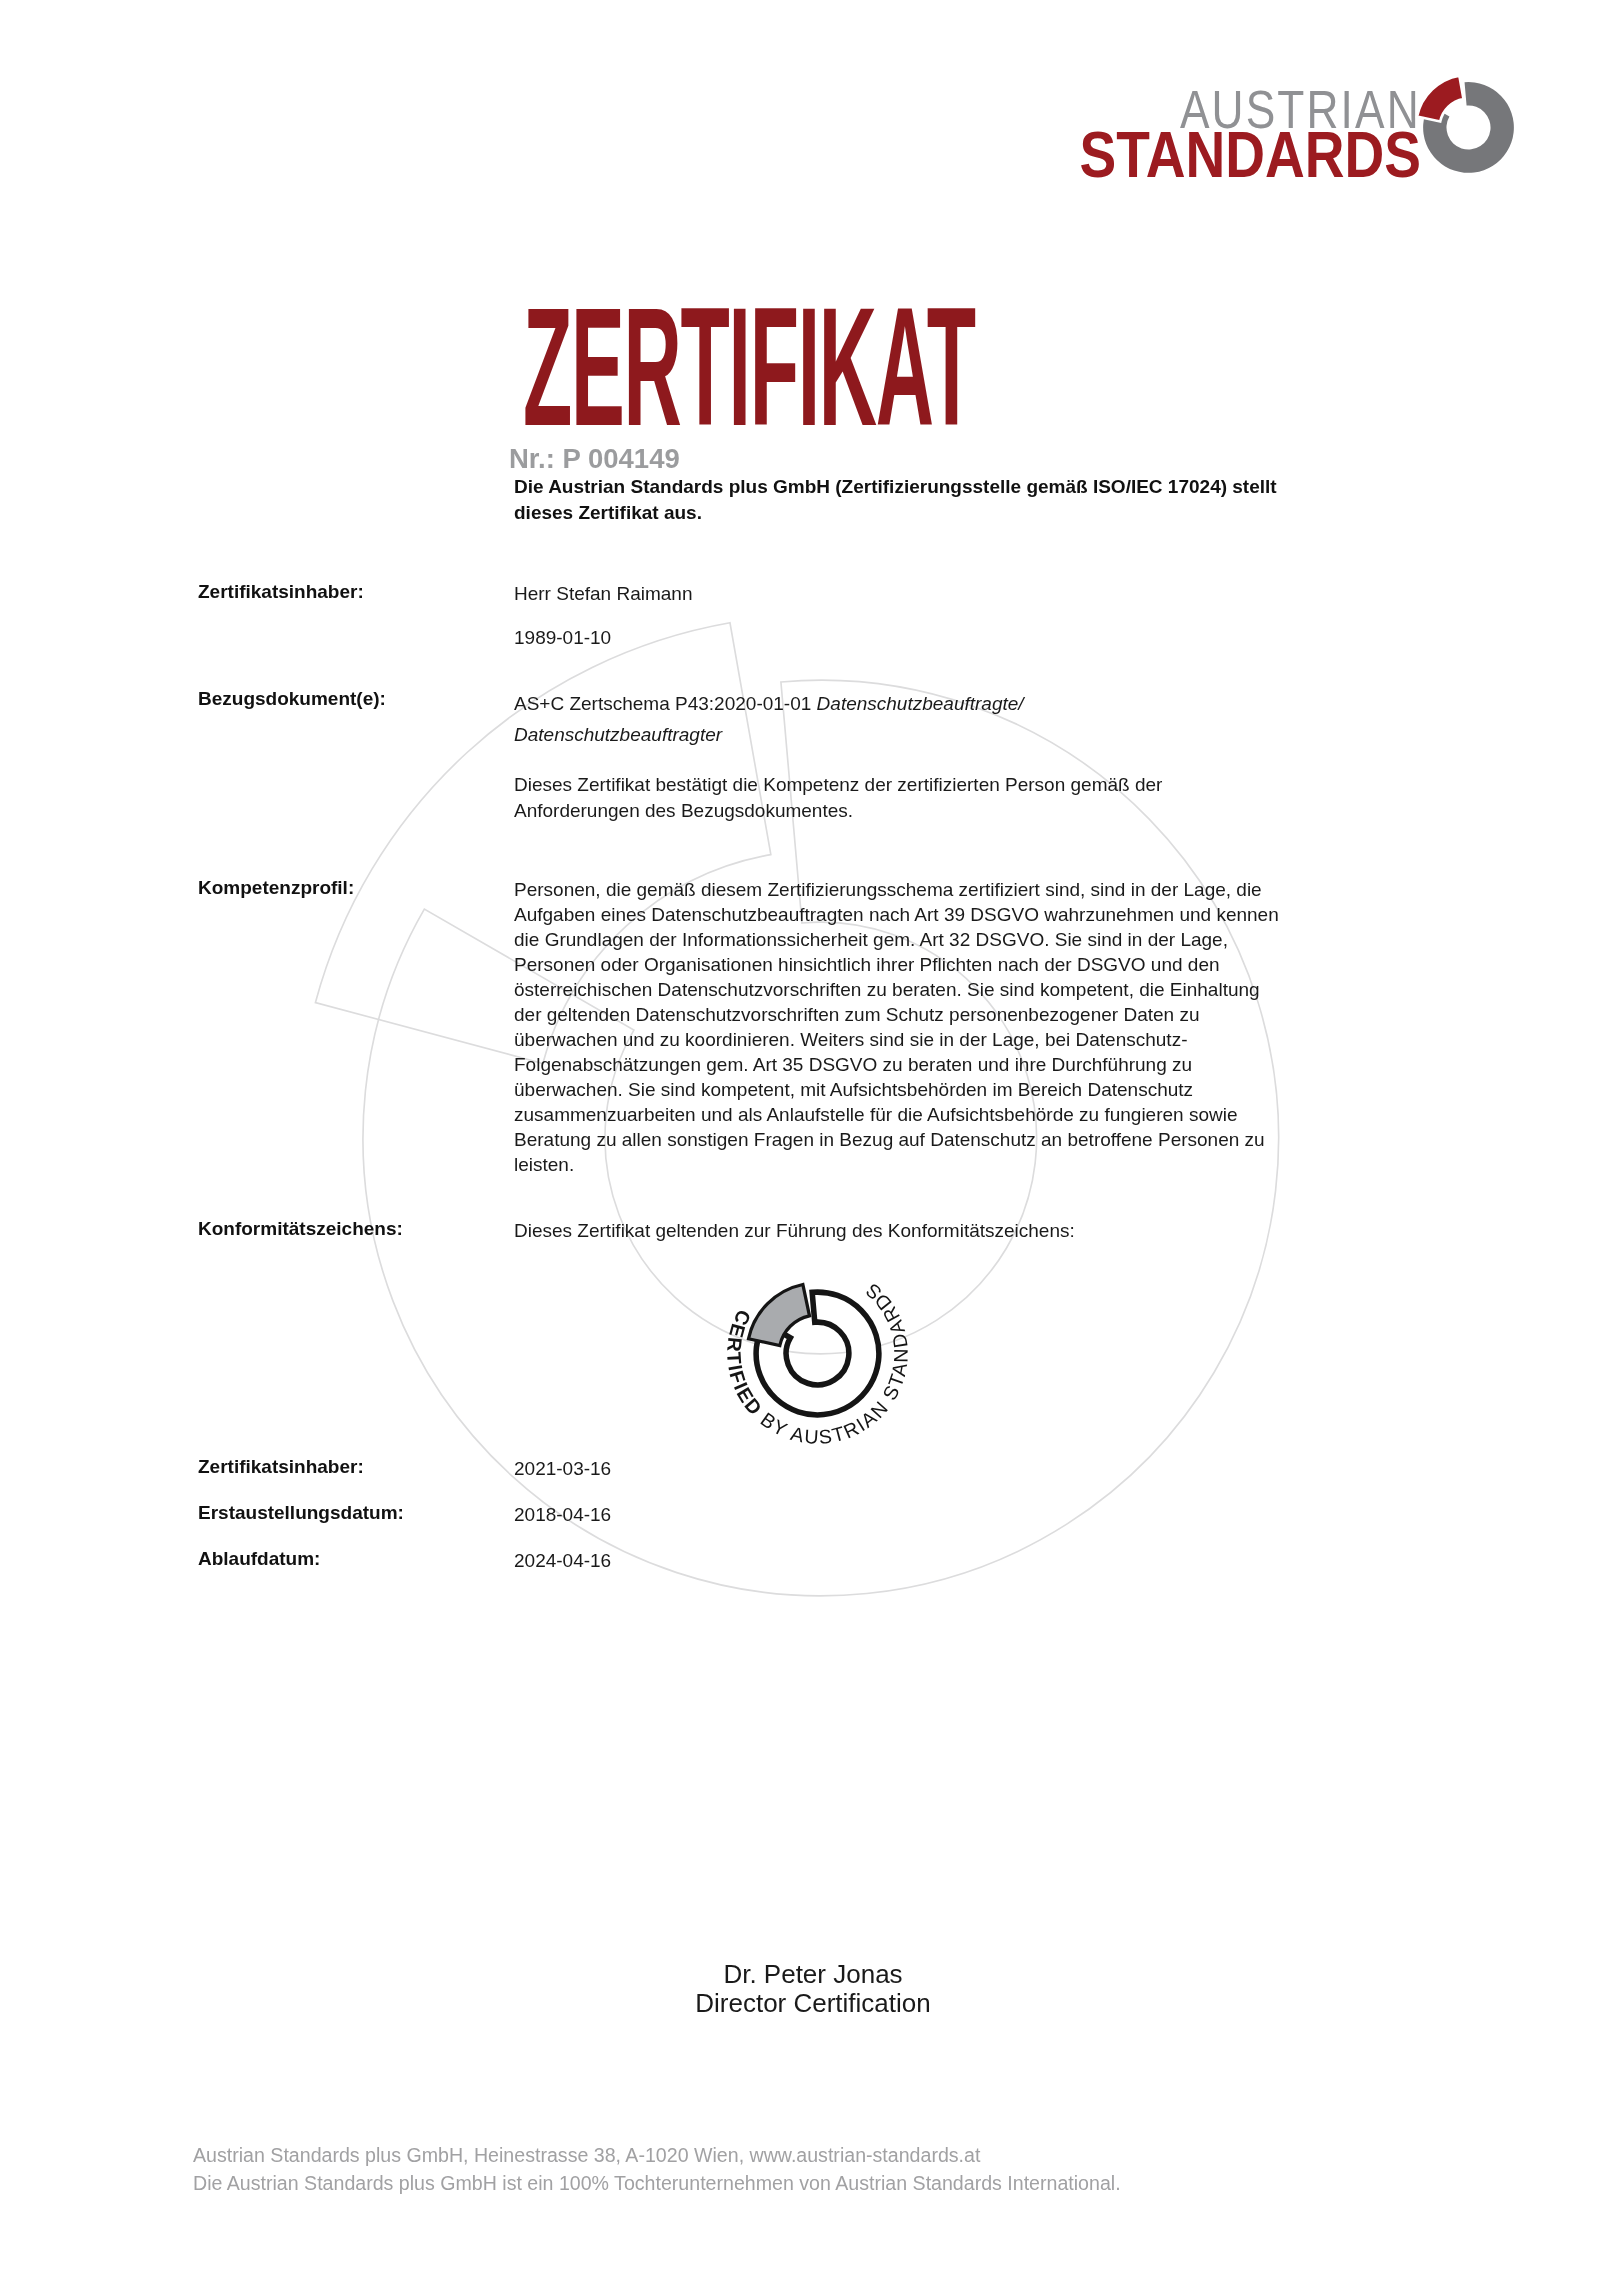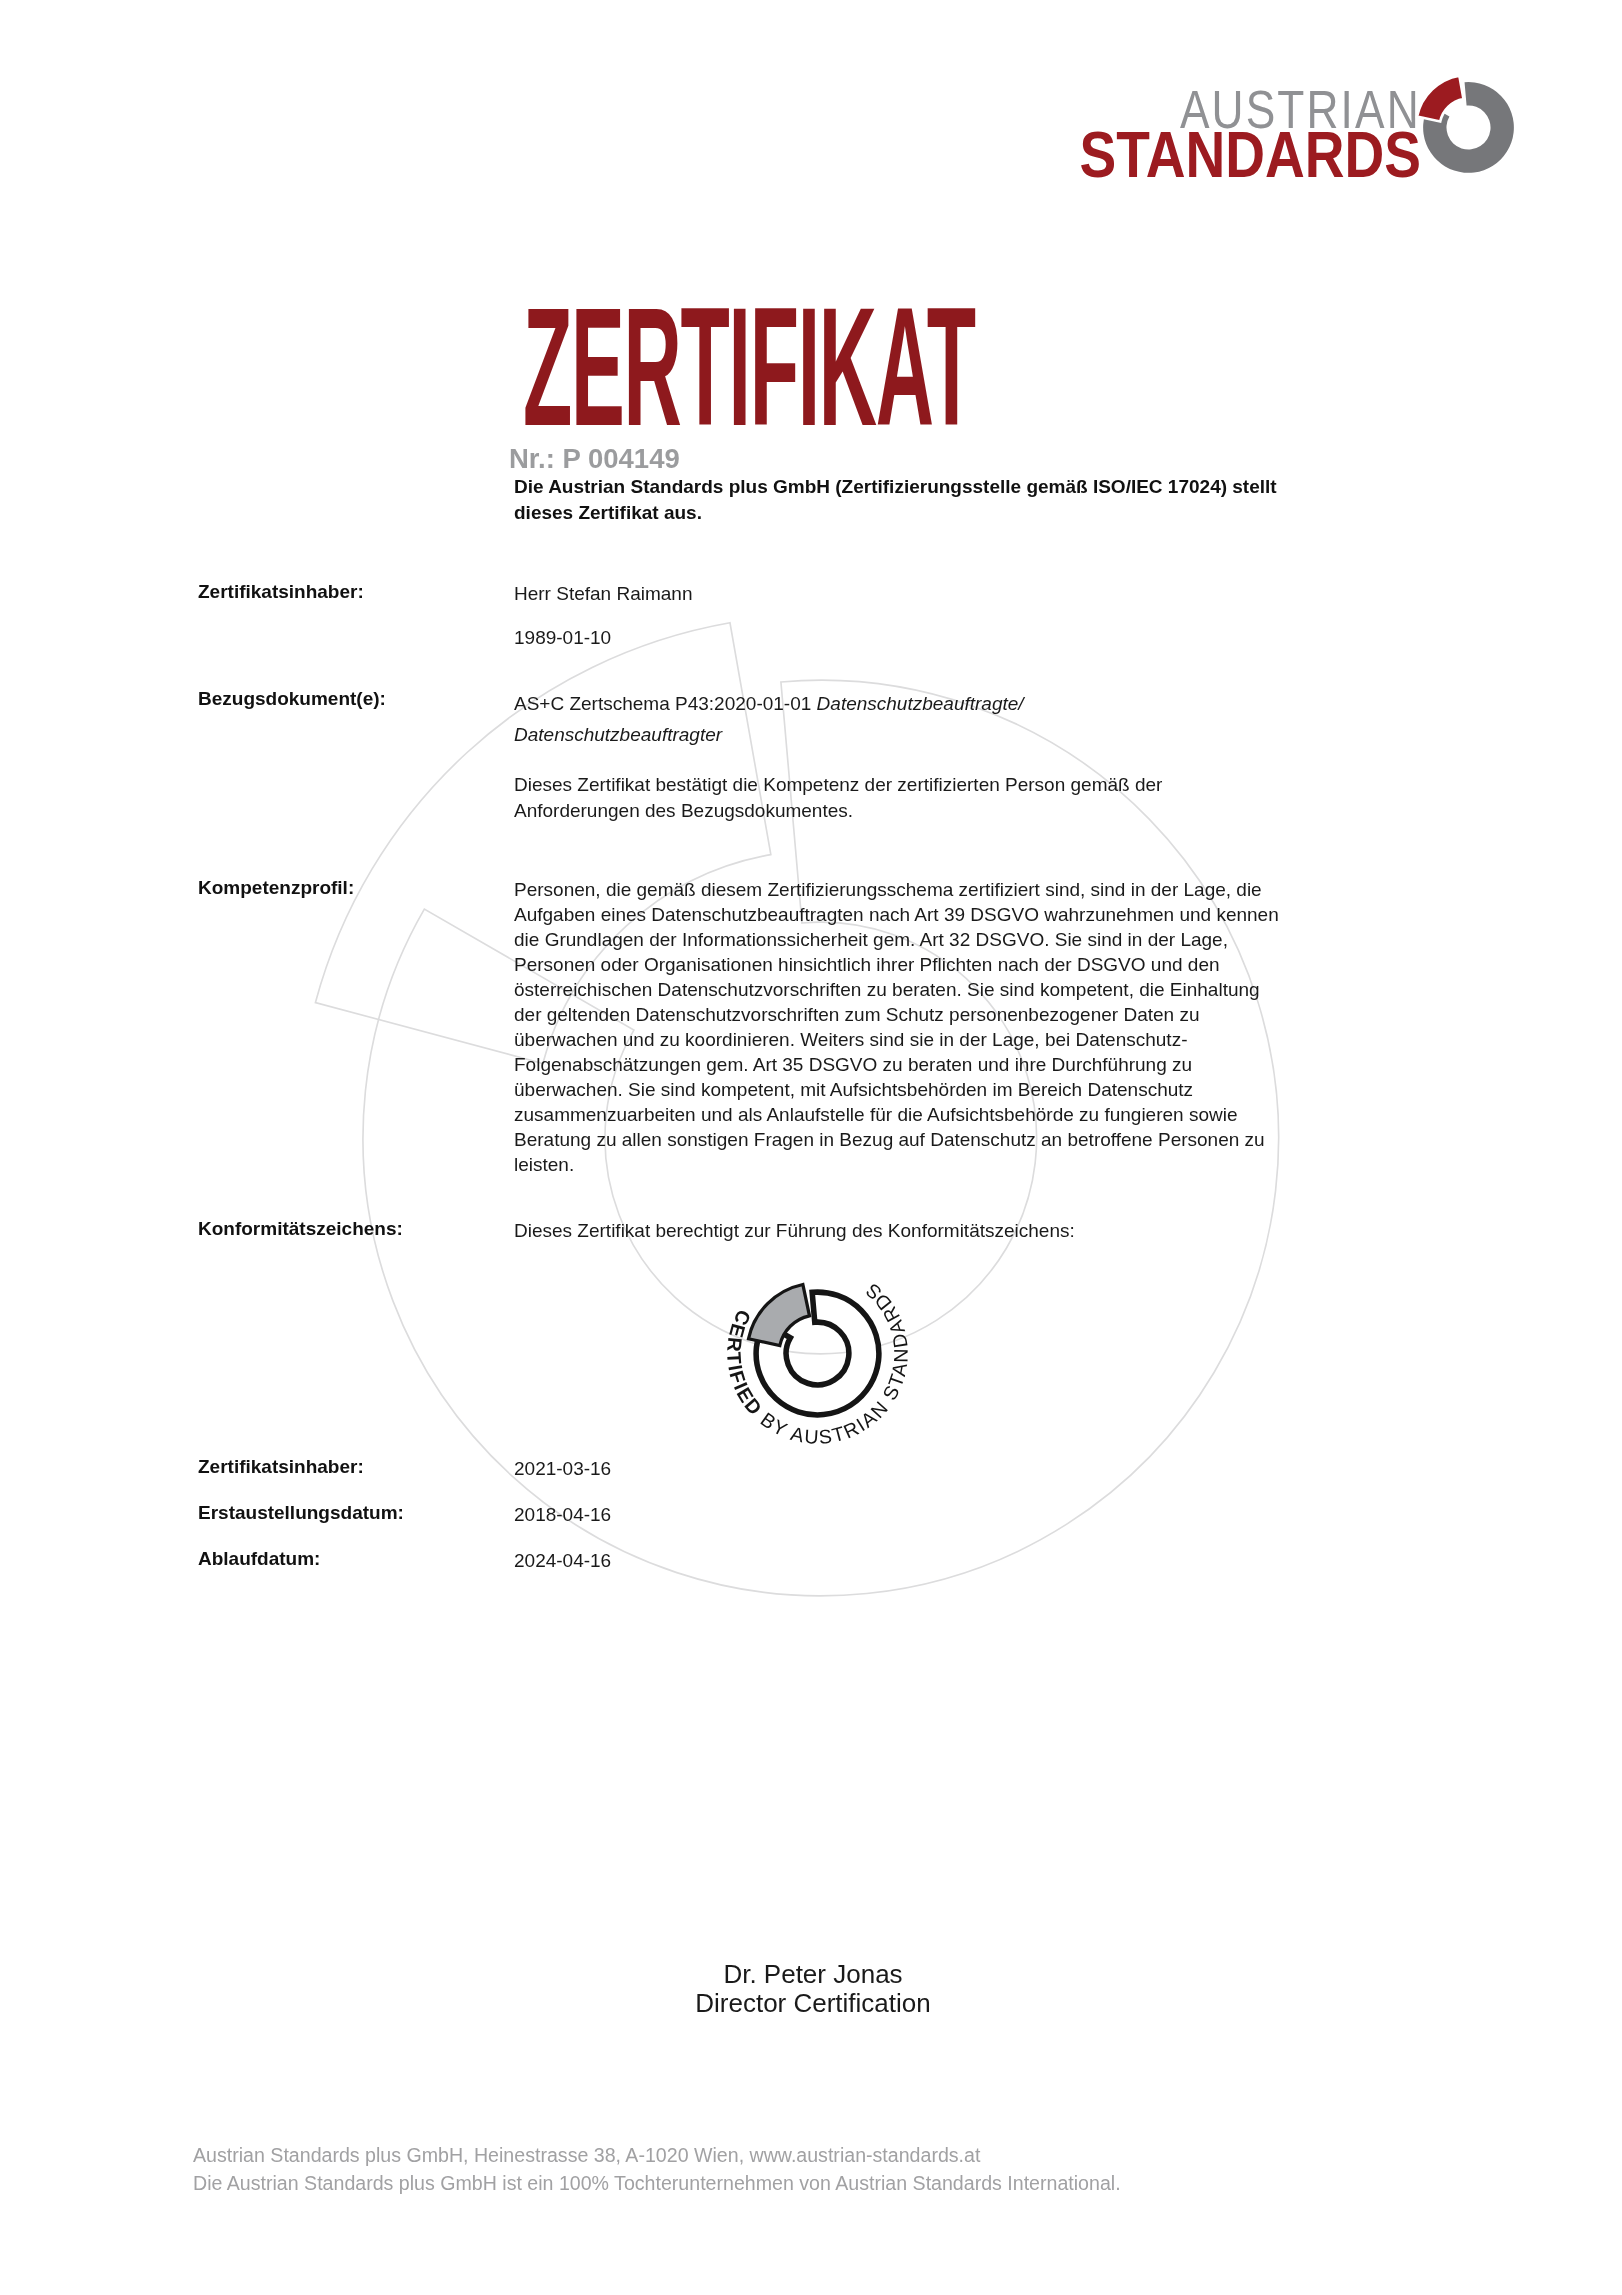--- a/index.html
+++ b/index.html
@@ -118,21 +118,21 @@
     <div class="field-value" style="top:688px; line-height:31px;">
       <span>AS+C Zertschema P43:2020-01-01 </span><span class="ital">Datenschutzbeauftragte/</span><br>
       <span class="ital">Datenschutzbeauftragter</span>
     </div>
     <div class="field-value" style="top:772px">Dieses Zertifikat bestätigt die Kompetenz der zertifizierten Person gemäß der Anforderungen des Bezugsdokumentes.</div>
 
     <div class="field-label" style="top:877px">Kompetenzprofil:</div>
     <div class="field-value competence-text" style="top:877px">Personen, die gemäß diesem Zertifizierungsschema zertifiziert sind, sind in der Lage, die Aufgaben eines Datenschutzbeauftragten nach Art 39 DSGVO wahrzunehmen und kennen die Grundlagen der Informationssicherheit gem. Art 32 DSGVO. Sie sind in der Lage, Personen oder Organisationen hinsichtlich ihrer Pflichten nach der DSGVO und den österreichischen Datenschutzvorschriften zu beraten. Sie sind kompetent, die Einhaltung der geltenden Datenschutzvorschriften zum Schutz personenbezogener Daten zu überwachen und zu koordinieren. Weiters sind sie in der Lage, bei Datenschutz-Folgenabschätzungen gem. Art 35 DSGVO zu beraten und ihre Durchführung zu überwachen. Sie sind kompetent, mit Aufsichtsbehörden im Bereich Datenschutz zusammenzuarbeiten und als Anlaufstelle für die Aufsichtsbehörde zu fungieren sowie Beratung zu allen sonstigen Fragen in Bezug auf Datenschutz an betroffene Personen zu leisten.</div>
 
     <div class="field-label" style="top:1218px">Konformitätszeichens:</div>
-    <div class="field-value nowrap" style="top:1218px">Dieses Zertifikat berechtigt zur Führung des Konformitätszeichens:</div>
+    <div class="field-value nowrap" style="top:1218px">Dieses Zertifikat geltenden zur Führung des Konformitätszeichens:</div>
 
     <svg class="mark" width="209" height="209" viewBox="-160 -160 320 320" aria-hidden="true">
       <defs>
         <path id="mark-text-circle" d="M -119.5 -69 A 138 138 0 0 0 0 138 A 138 138 0 0 0 35.7 -133.3"></path>
       </defs>
       <path d="M -81.4 -47 A 94 94 0 1 0 -8.19 -93.64 L -4.18 -47.82 A 48 48 0 1 1 -41.57 -24 Z" fill="#ffffff" stroke="#151515" stroke-width="8.5"></path>
       <path d="M -105.64 -22.45 A 108 108 0 0 1 -22.45 -105.64 L -12.27 -57.71 A 59 59 0 0 0 -57.71 -12.27 Z" fill="#a9abae" stroke="#151515" stroke-width="5"></path>
       <text font-size="30" letter-spacing="2.5" fill="#151515">
         <textPath href="#mark-text-circle"><tspan font-weight="bold">CERTIFIED</tspan><tspan> BY AUSTRIAN STANDARDS</tspan></textPath>
       </text>

